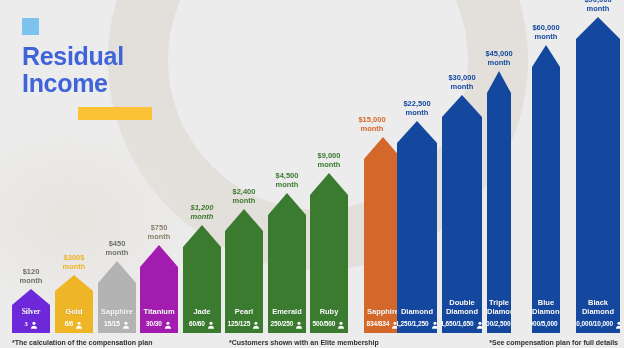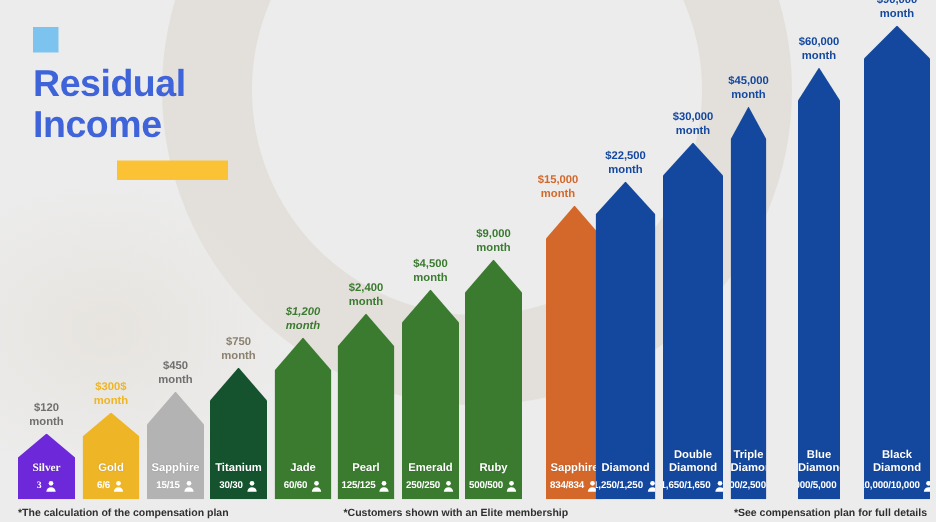--- a/index.html
+++ b/index.html
@@ -207,21 +207,21 @@
                   <circle cx="8" cy="4.4" r="3.1" fill="#ffffff"></circle>
                   <path d="M1.8 15.5c0-3.6 2.8-6 6.2-6s6.2 2.4 6.2 6z" fill="#ffffff"></path>
                 </svg></span>
             </div>
           </div>
         </div>
       </div>
       <div class="bar-col" style="left: 140px; width: 38px; height: 88px;">
         <div class="bar-value" style="bottom: 92px; color: rgb(140, 129, 111);">$750
 month</div>
-        <div class="bar" style="height: 88px; background: #14532d;">
+        <div class="bar" style="height: 88px; background: #a21caf;">
           <div class="bar-inner">
             <div class="bar-name">Titanium</div>
             <div class="bar-count-row">
               <span class="bar-count">30/30</span>
               <span class="person-icon"><svg width="8" height="8" viewBox="0 0 16 16" aria-hidden="true">
                   <circle cx="8" cy="4.4" r="3.1" fill="#ffffff"></circle>
                   <path d="M1.8 15.5c0-3.6 2.8-6 6.2-6s6.2 2.4 6.2 6z" fill="#ffffff"></path>
                 </svg></span>
             </div>
           </div>

